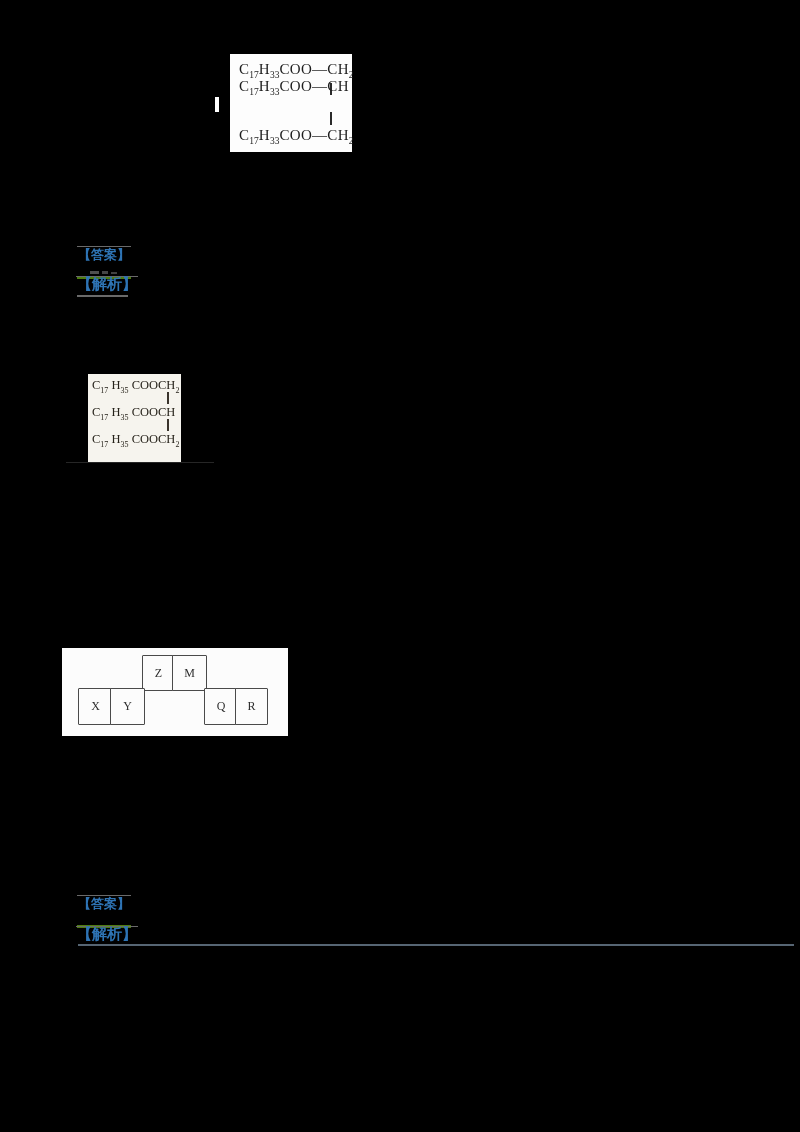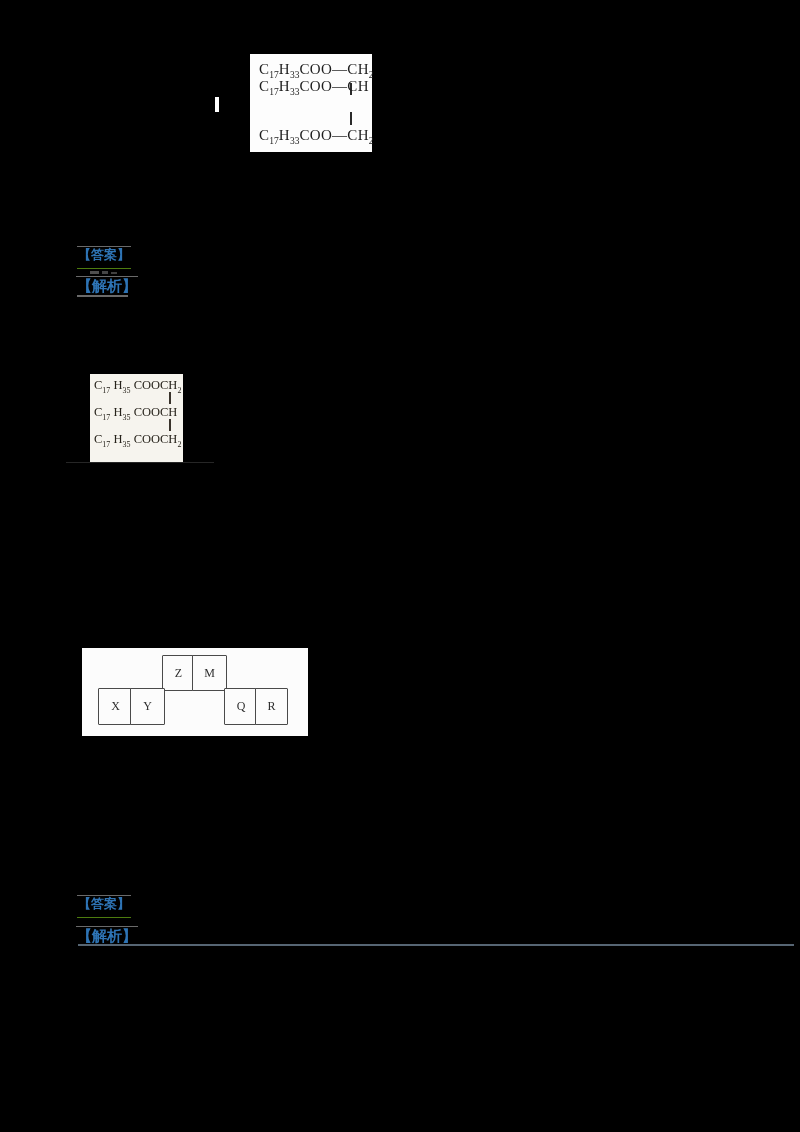--- a/index.html
+++ b/index.html
@@ -1,31 +1,31 @@
 <!DOCTYPE html>
 <html><head>
 <meta charset="utf-8">
 <style>
   html,body{margin:0;padding:0;background:#000;}
   .canvas{position:relative;width:800px;height:1132px;background:#000000;overflow:hidden;
           font-family:"Liberation Serif",serif;}
 
   
-  .patch{position:absolute;box-sizing:border-box;margin-left:20px;}
+  .patch{position:absolute;box-sizing:border-box;}
   #formula-top{left:230px;top:54px;width:122px;height:98px;background:#fdfdfd;color:#1d1d1d;font-size:15px;}
   #formula-top .fline{position:absolute;left:9px;white-space:nowrap;letter-spacing:.3px;}
   #formula-top .fl0{top:7px}
   #formula-top .fl1{top:24px}
   #formula-top .fl2{top:73px}
   #formula-top sub{font-size:9.5px;line-height:0;letter-spacing:0;}
   #formula-top .bond{position:absolute;left:100px;width:1.5px;background:#2a2a2a;}
   #bond-t1{top:29px;height:12px}
   #bond-t2{top:58px;height:13px}
 
-  #formula-left{left:70px;top:374px;width:93px;height:89px;background:#f6f4ee;color:#26221a;font-size:12.5px;}
+  #formula-left{left:88px;top:374px;width:93px;height:89px;background:#f6f4ee;color:#26221a;font-size:12.5px;}
   #formula-left .fline{position:absolute;left:4px;white-space:nowrap;}
   #formula-left .fl0{top:4px}
   #formula-left .fl1{top:31px}
   #formula-left .fl2{top:58px}
   #formula-left sub{font-size:8px;line-height:0;}
   #formula-left .bond{position:absolute;left:79px;width:1.5px;background:#3a342c;}
   #bond-l1{top:18px;height:12px}
   #bond-l2{top:45px;height:12px}
 
   
@@ -36,22 +36,22 @@
   #box-z{left:80px;top:7px;width:31px;height:34px}
   #box-m{left:110px;top:7px;width:33px;height:34px}
   #box-x{left:16px;top:40px;width:33px;height:35px}
   #box-y{left:48px;top:40px;width:33px;height:35px}
   #box-q{left:142px;top:40px;width:32px;height:35px}
   #box-r{left:173px;top:40px;width:31px;height:35px}
 
   
   .tag{position:absolute;color:#2E74B5;font-weight:bold;line-height:1.05;
        font-family:"Liberation Sans",sans-serif;white-space:nowrap;}
-  .tag-answer{font-size:13px;border-top:1px solid #6a6a6a;border-bottom:1px solid #4d7c0f;padding:1px 1px 6px;}
-  .tag-analysis{font-size:15px;border-top:1px solid #6a6a6a;padding:1px 1px 0;}
+  .tag-answer{font-size:13px;border-top:1px solid #6a6a6a;border-bottom:3px solid #4d7c0f;padding:1px 1px 14px;}
+  .tag-analysis{font-size:15px;border-top:1px solid #6a6a6a;padding:1px 1px 0;font-family:Liberation Mono, monospace;}
   #tag-answer-1{left:77px;top:246px}
   #tag-analysis-1{left:76px;top:276px}
   #tag-answer-2{left:77px;top:895px}
   #tag-analysis-2{left:76px;top:926px}
 
   
   .artifact{position:absolute;}
   #sliver{left:215px;top:97px;width:4px;height:15px;background:#ffffff}
   #dash-1{left:90px;top:271px;width:9px;height:3px;background:#4f4f4f}
   #dash-2{left:102px;top:271px;width:6px;height:3px;background:#454545}

